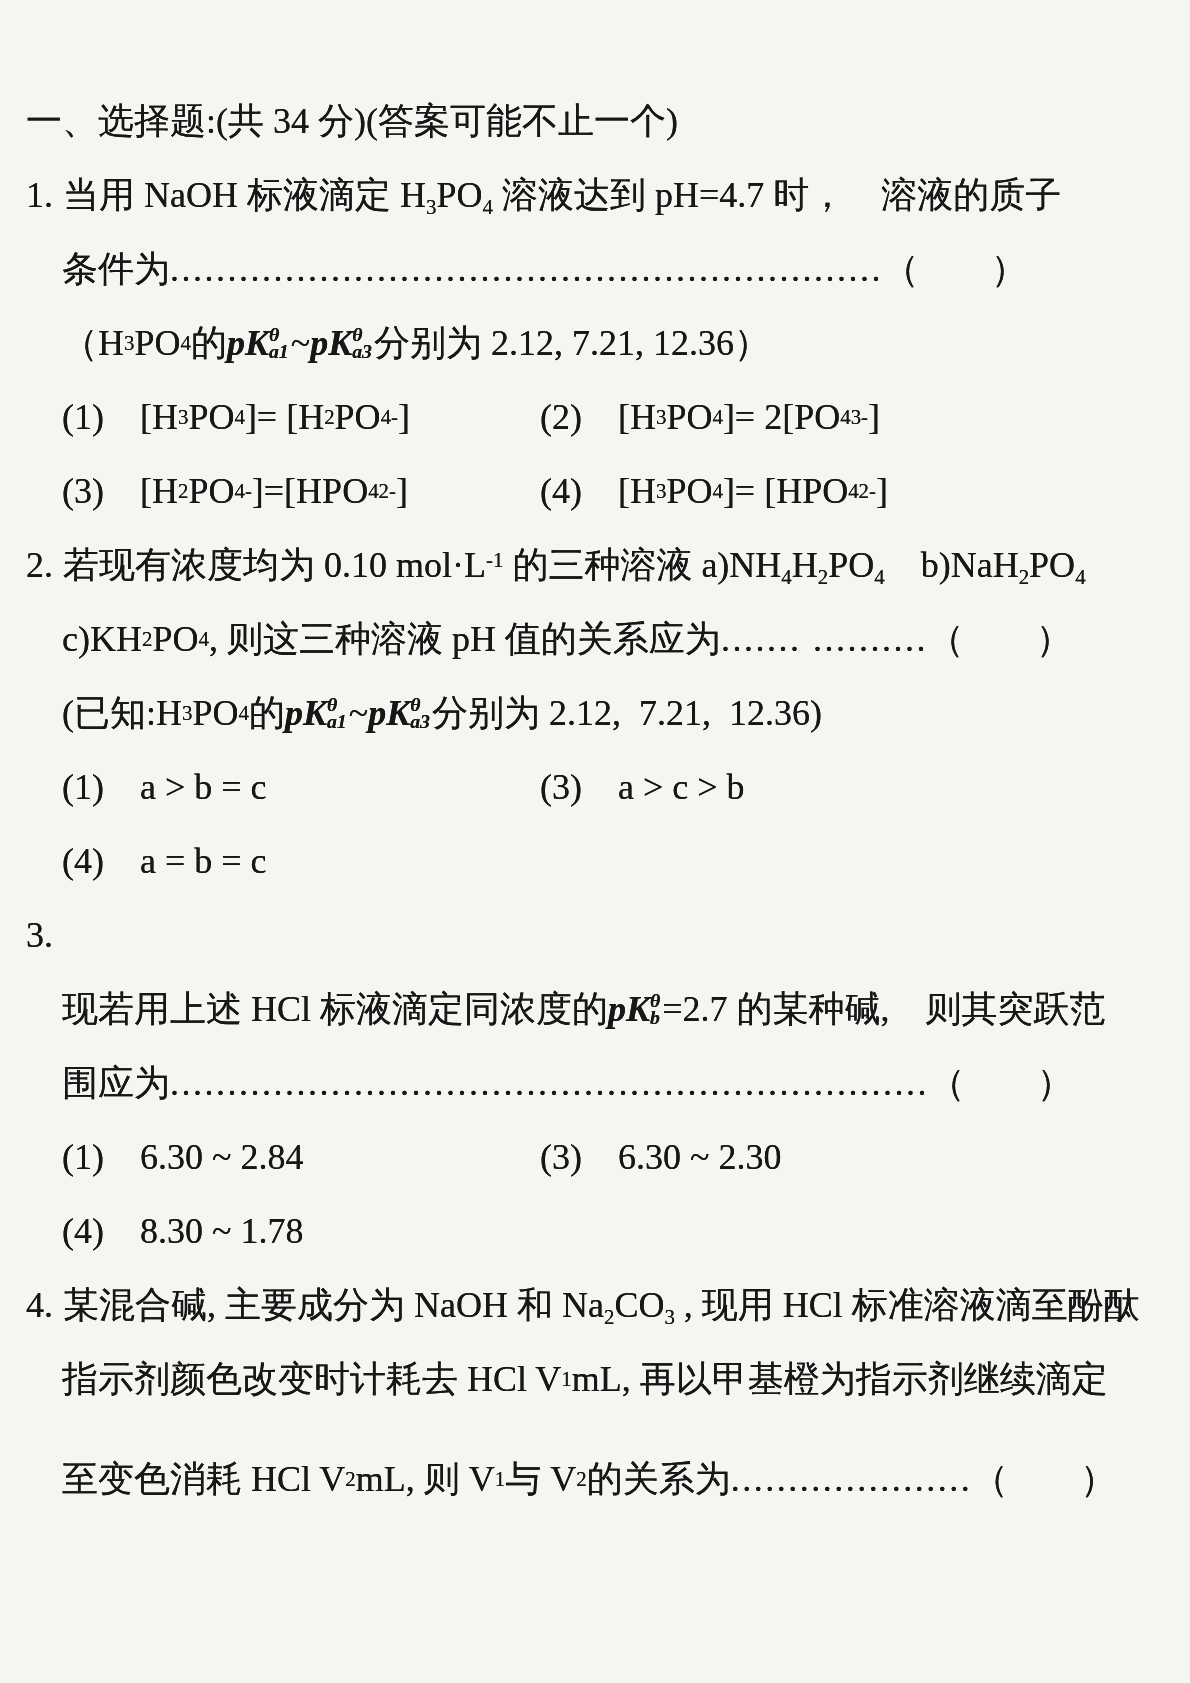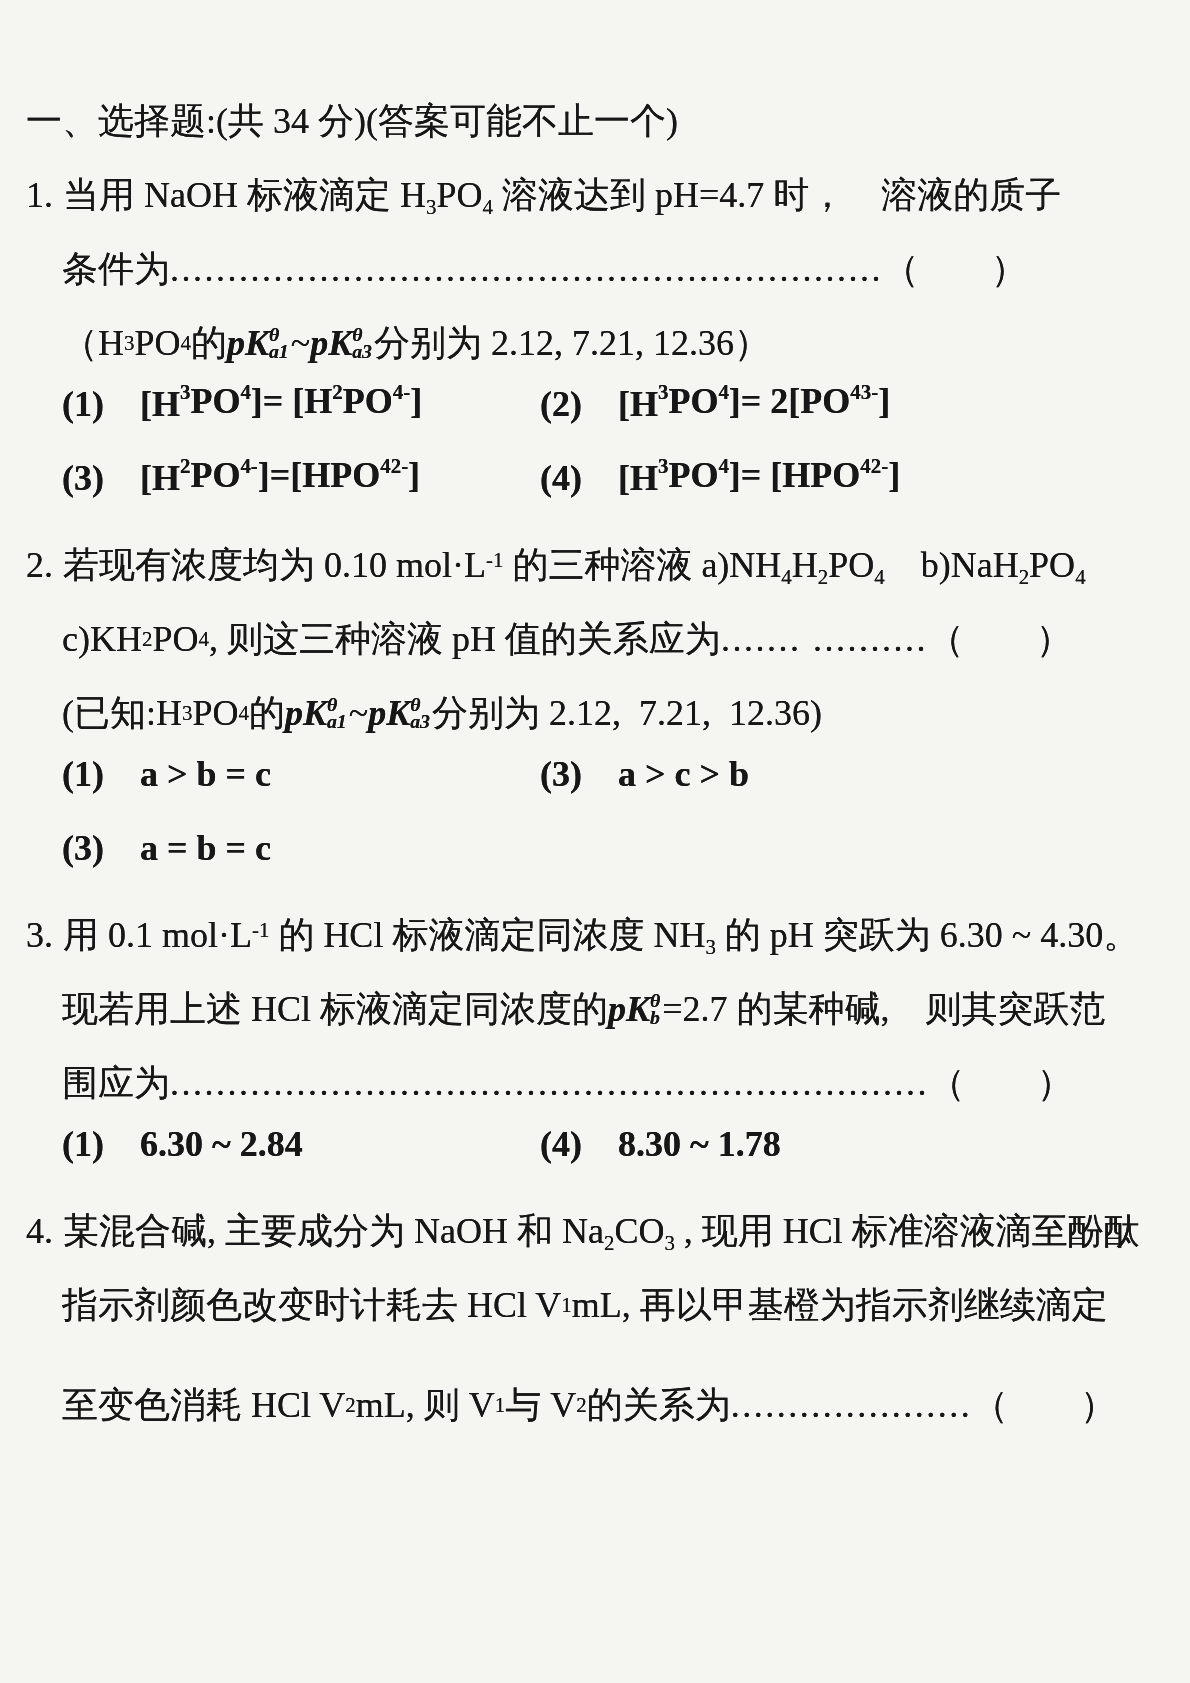--- a/index.html
+++ b/index.html
@@ -37,22 +37,22 @@
     margin-right: 10px;
   }
   .options {
     display: grid;
     grid-template-columns: 478px 1fr;
     padding-left: 36px;
   }
   .opt {
     height: 74px;
     display: flex;
+    align-items: center;
     white-space: nowrap;
-    font-weight: bold;
   }
   sub {
     font-size: 0.58em;
     vertical-align: -0.32em;
     letter-spacing: 0;
   }
   sup {
     font-size: 0.58em;
     vertical-align: 0.5em;
     letter-spacing: 0;
@@ -110,36 +110,36 @@
     <div class="line cont">(已知:H<sub>3</sub>PO<sub>4</sub> 的 <b><i>pK</i></b><span class="ss">
           <span class="sst">θ</span>
           <span class="ssb">a1</span>
         </span> ~ <b><i>pK</i></b><span class="ss">
           <span class="sst">θ</span>
           <span class="ssb">a3</span>
         </span> 分别为 2.12, &nbsp;7.21, &nbsp;12.36)</div>
     <div class="options">
       <div class="opt">(1)　a &gt; b = c</div>
       <div class="opt">(3)　a &gt; c &gt; b</div>
-      <div class="opt">(3)　a = b = c</div>
+      <div class="opt">(4)　a = b = c</div>
     </div>
   </section>
 
   <section>
     <div class="line">
       <span class="qnum">3.</span>
-        <span>用 0.1 mol·L<sup>-1</sup> 的 HCl 标液滴定同浓度 NH<sub>3</sub> 的 pH 突跃为 6.30 ~ 4.30。</span>
     </div>
     <div class="line cont">现若用上述 HCl 标液滴定同浓度的 <b><i>pK</i></b><span class="ss">
           <span class="sst">θ</span>
           <span class="ssb">b</span>
         </span>=2.7 的某种碱,　则其突跃范</div>
     <div class="line cont">围应为<span class="dots">..................................................................</span>（　　）</div>
     <div class="options">
       <div class="opt">(1)　6.30 ~ 2.84</div>
+      <div class="opt">(3)　6.30 ~ 2.30</div>
       <div class="opt">(4)　8.30 ~ 1.78</div>
     </div>
   </section>
 
   <section>
     <div class="line">
       <span class="qnum">4.</span>
         <span>某混合碱, 主要成分为 NaOH 和 Na<sub>2</sub>CO<sub>3</sub> , 现用 HCl 标准溶液滴至酚酞</span>
     </div>
     <div class="line cont">指示剂颜色改变时计耗去 HCl V<sub>1</sub> mL, 再以甲基橙为指示剂继续滴定</div>

